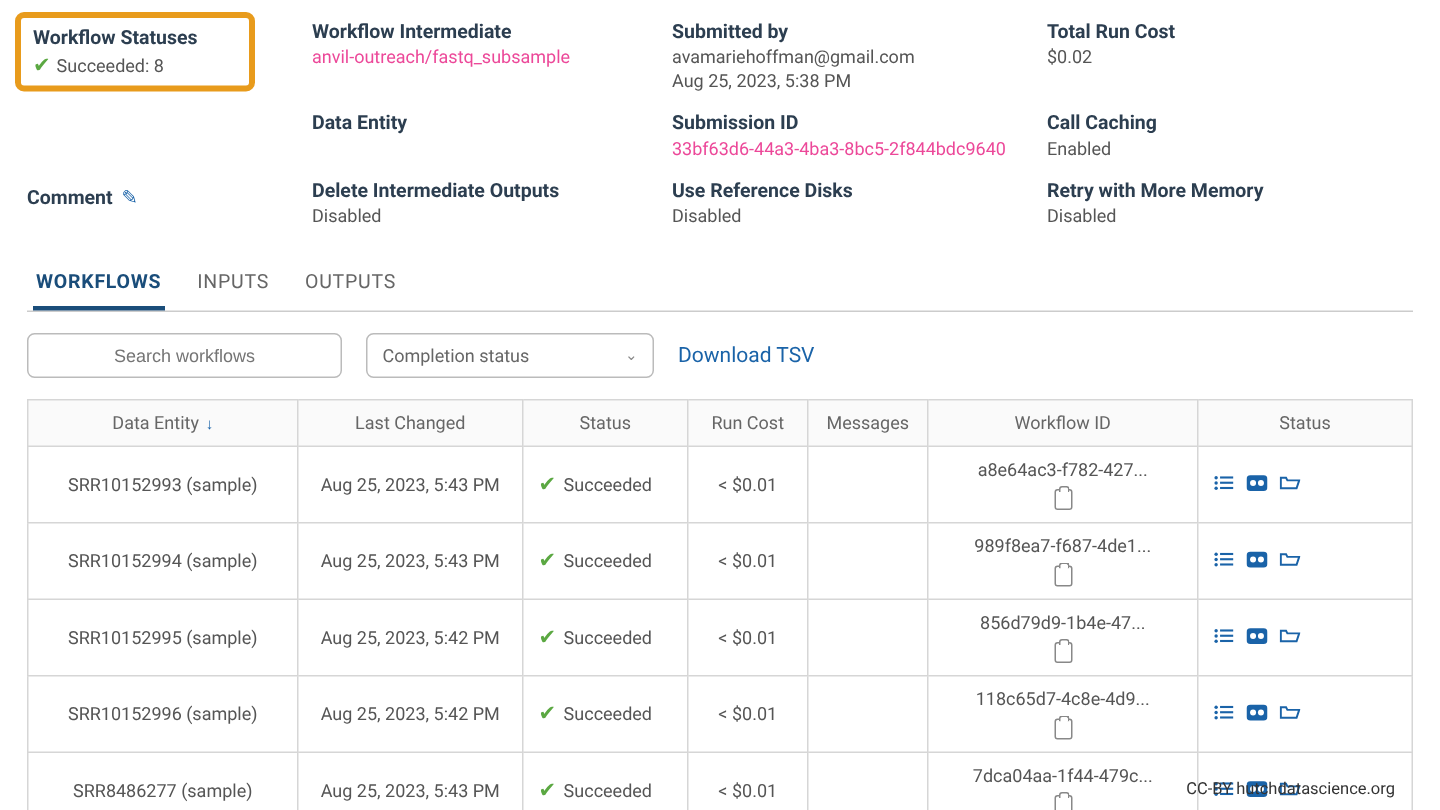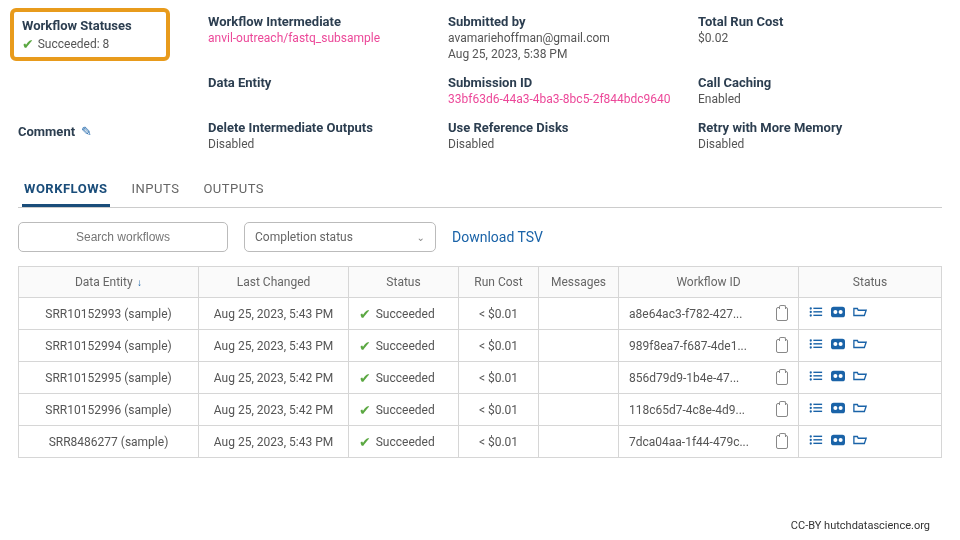--- a/index.html
+++ b/index.html
@@ -93,21 +93,21 @@
   th, td {
     border: 1px solid #d6d6d6;
     padding: 8px 10px;
     text-align: center;
     color: #555;
     vertical-align: middle;
   }
   th { background: #fafafa; font-weight: 400; color: #666; white-space: nowrap; }
   th .sort-ind { color: #1a63a8; font-size: 10px; margin-left: 2px; }
   .status-cell { display: flex; align-items: center; gap: 5px; }
-  .wf-id-cell { display: flex; align-items: center; justify-content: space-between; gap: 6px; }
+  .wf-id-cell { display: flex; align-items: center; justify-content: space-between; gap: 6px; flex-direction: column; }
   .links-cell { display: flex; align-items: center; gap: 8px; }
 
   .check-icon { color: #5ba842; font-size: 14px; line-height: 1; }
   .pencil-icon { color: #1a63a8; font-size: 13px; }
   .clipboard-icon {
     width: 12px; height: 14px;
     border: 1.5px solid #888; border-radius: 2px;
     position: relative; display: inline-block;
   }
   .clipboard-icon::before {

